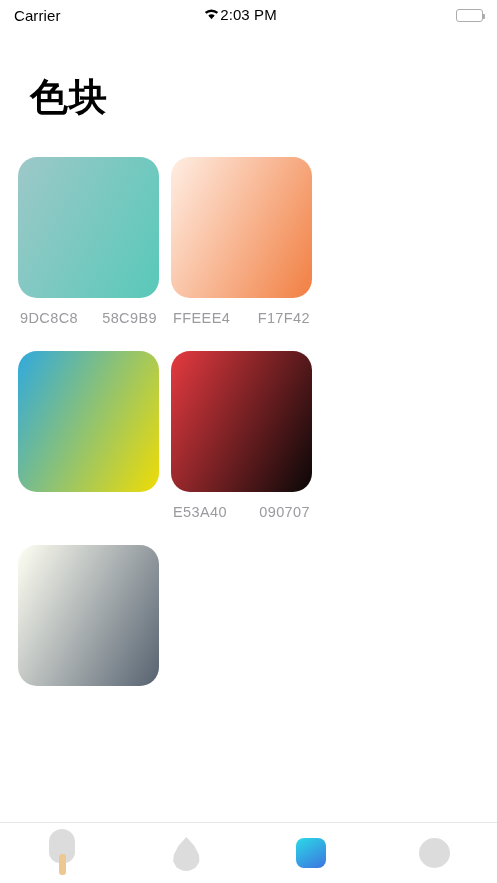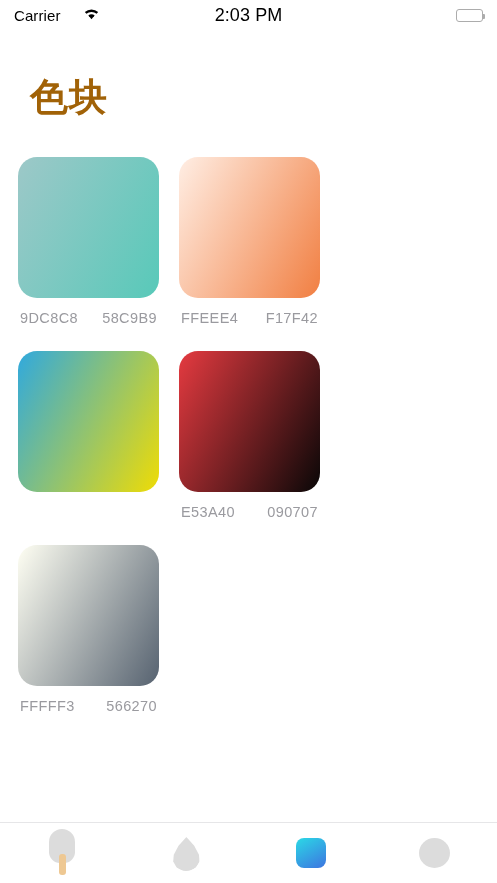--- a/index.html
+++ b/index.html
@@ -26,37 +26,38 @@
     height: 30px;
     display: flex;
     align-items: center;
     padding: 0 14px;
   }
   .status-left {
     display: flex;
     align-items: center;
     gap: 22px;
     flex: 1 1 0;
+    justify-content: space-between;
   }
   .status-center {
     flex: 0 0 auto;
     text-align: center;
   }
   .status-right {
     flex: 1 1 0;
     display: flex;
     align-items: center;
     justify-content: flex-end;
   }
   .carrier-text, .time-text {
     font-size: 15px;
     color: #000000;
     letter-spacing: 0.1px;
   }
-  .time-text { font-size: 18px; }
+  .time-text { font-size: 15px; }
   .wifi-icon { display: block; }
   .battery {
     position: relative;
     width: 27px;
     height: 13px;
     border: 1px solid #acacac;
     border-radius: 3px;
     padding: 1.5px;
   }
   .battery-fill {
@@ -75,35 +76,35 @@
     border-radius: 0 1px 1px 0;
   }
 
   
   .page-title {
     position: absolute;
     left: 30px;
     top: 77px;
     font-size: 38px;
     font-weight: bold;
-    color: #a16207;
+    color: #000000;
     letter-spacing: 1px;
     line-height: 1.1;
   }
 
   
   .grid {
     position: absolute;
     left: 18px;
     top: 157px;
     width: 461px;
   }
   .grid-row {
     display: flex;
-    gap: 20px;
+    gap: 12px;
     margin-bottom: 25px;
   }
   .swatch-cell {
     width: 141px;
   }
   .swatch {
     width: 141px;
     height: 141px;
     border-radius: 19px;
   }
@@ -240,24 +241,20 @@
         <div class="swatch-labels">
           <span class="hex-label">E53A40</span>
           <span class="hex-label">090707</span>
         </div>
       </div>
     </div>
 
     <div class="grid-row">
       <div class="swatch-cell">
         <div class="swatch" style="background: linear-gradient(118deg, rgb(255, 255, 243) 0%, rgb(86, 98, 112) 100%);"></div>
-        <div class="swatch-labels">
-          <span class="hex-label">FFFFF3</span>
-          <span class="hex-label">566270</span>
-        </div>
       </div>
     </div>
 
   </div>
 
   <div class="tab-bar">
     <div class="tab-item">
       <span class="icon-popsicle">
         <span class="pop-body" style="background: rgb(220, 220, 220);"></span>
         <span class="pop-stick" style="background: rgb(238, 200, 147);"></span>

